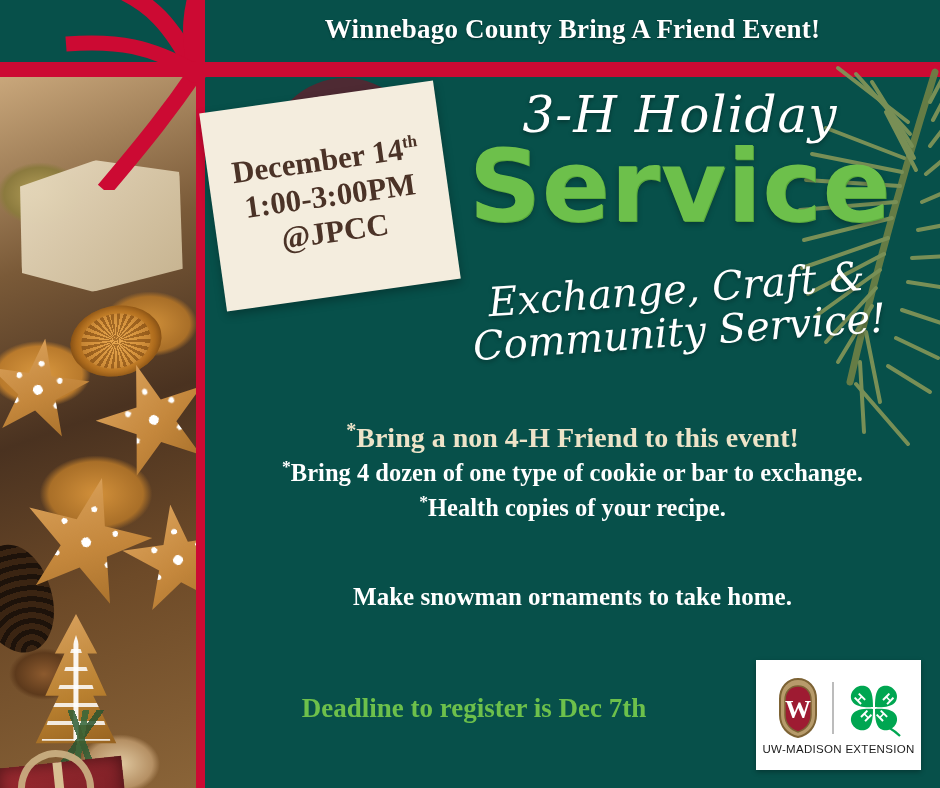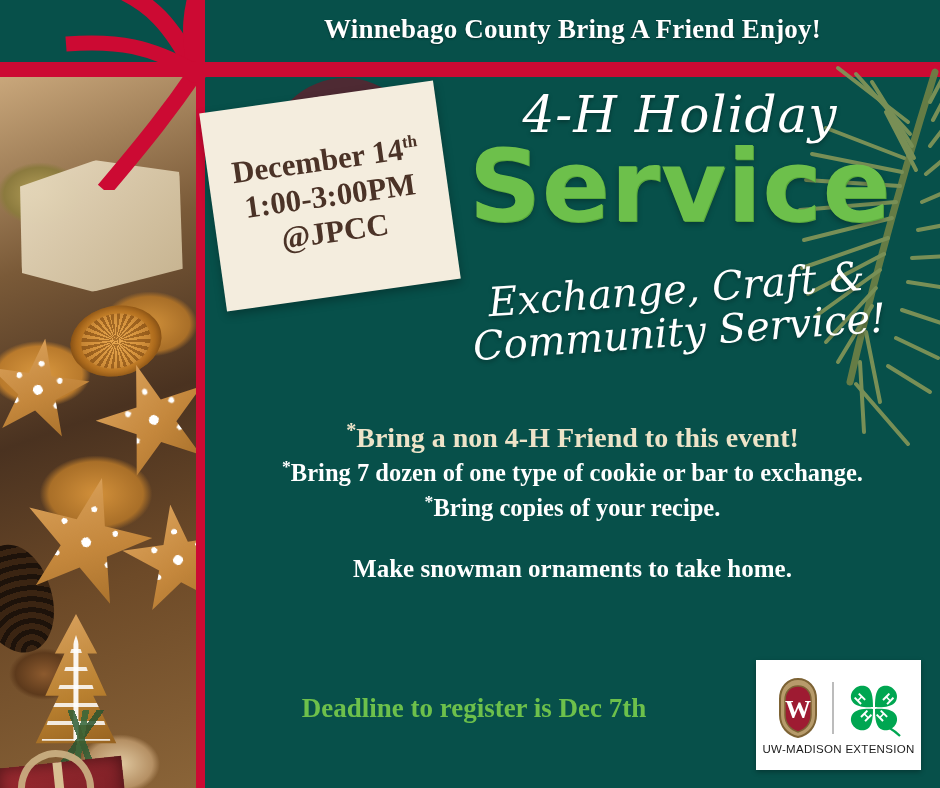--- a/index.html
+++ b/index.html
@@ -135,21 +135,21 @@
   #subhead .sl{font-family:"DejaVu Serif",serif;font-style:italic;color:#ffffff;
     font-size:40px;line-height:1.08;text-shadow:0 2px 4px rgba(0,0,0,.35);}
 
   
   #bring-block{position:absolute;left:205px;top:418px;width:735px;text-align:center;z-index:5;}
   #bring-block .b1{color:#EDE3C8;font-size:28px;font-weight:bold;line-height:1.22;}
   #bring-block .b2{color:#ffffff;font-size:24.5px;font-weight:bold;line-height:1.26;}
   #bring-block sup{font-size:.72em;vertical-align:super;}
 
   #activities{position:absolute;left:205px;top:552px;width:735px;text-align:center;z-index:5;}
-  #activities .a{color:#ffffff;font-size:25px;font-weight:bold;line-height:1.32;}
+  #activities .a{color:#ffffff;font-size:25px;font-weight:bold;line-height:1.32;margin-top:28px;}
 
   #register{position:absolute;left:205px;top:690px;width:520px;text-align:center;z-index:5;}
   #register .r{color:#6DC04B;font-size:27px;font-weight:bold;line-height:1.34;padding-left:18px;}
 
   
   #logo{position:absolute;left:756px;top:660px;width:165px;height:110px;background:#ffffff;
     z-index:6;display:flex;flex-direction:column;align-items:center;justify-content:center;
     box-shadow:0 2px 5px rgba(0,0,0,.3);}
   #logo .marks{display:flex;align-items:center;gap:10px;height:66px;}
   #logo .divider{width:2px;height:52px;background:#bcbcbc;}
@@ -224,50 +224,50 @@
         <path d="M178 220 L216 226"></path>
         <path d="M172 248 L214 262"></path>
       <path d="M166 276 L208 296"></path>
         <path d="M158 304 L200 330"></path>
       <path d="M136 270 L150 340"></path>
         <path d="M130 300 L134 370"></path>
         <path d="M126 322 L178 382"></path>
     </g>
   </svg>
 
-  <div id="header-title">Winnebago County Bring A Friend Enjoy!</div>
+  <div id="header-title">Winnebago County Bring A Friend Event!</div>
 
   <div id="ringmaroon"></div>
   <div id="ringpink"></div>
   <div id="date-card">
     <div class="dl">
       <span>December 14</span><sup>th</sup>
     </div>
     <div class="dl">1:00-3:00PM</div>
     <div class="dl">@JPCC</div>
   </div>
 
   <div id="headline">
-    <div class="script-line">4-H Holiday</div>
+    <div class="script-line">3-H Holiday</div>
     <div id="cookie-word">Service</div>
   </div>
   <div id="subhead">
     <div class="sl">Exchange, Craft &amp;</div>
     <div class="sl">Community Service!</div>
   </div>
 
   <div id="bring-block">
     <div class="b1">
       <sup>*</sup><span>Bring a non 4-H Friend to this event!</span>
     </div>
     <div class="b2">
-      <sup>*</sup><span>Bring 7 dozen of one type of cookie or bar to exchange.</span>
+      <sup>*</sup><span>Bring 4 dozen of one type of cookie or bar to exchange.</span>
     </div>
     <div class="b2">
-      <sup>*</sup><span>Bring  copies of your recipe.</span>
+      <sup>*</sup><span>Health  copies of your recipe.</span>
     </div>
   </div>
 
   <div id="activities">
     <div class="a">Make snowman ornaments to take home.</div>
   </div>
 
   <div id="register">
     <div class="r">Deadline to register is Dec 7th</div>
   </div>

